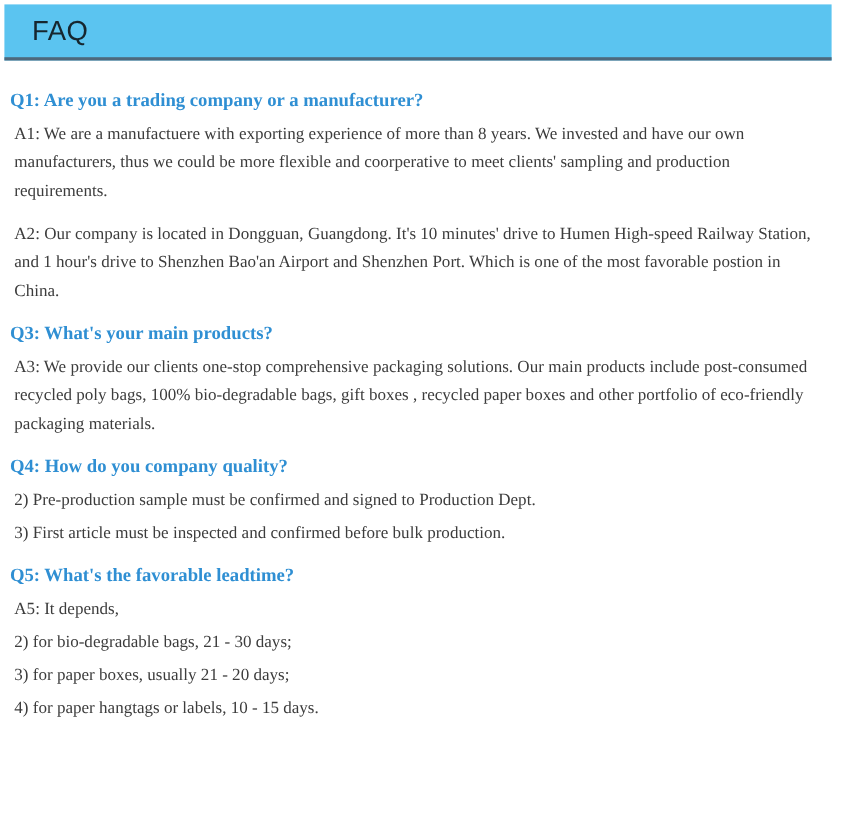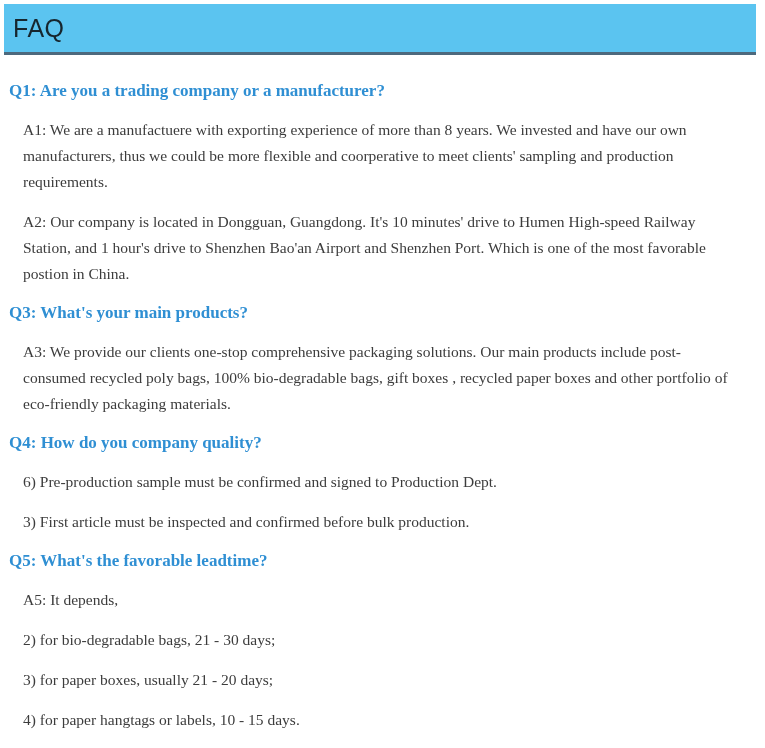--- a/index.html
+++ b/index.html
@@ -15,21 +15,21 @@
     font-family: "Liberation Sans", sans-serif;
     -webkit-font-smoothing: antialiased;
   }
   .faq-bar {
     margin: 4px 9px 0 4px;
     height: 48px;
     background: #5bc4f0;
     border-bottom: 3px solid #4d697d;
     display: flex;
     align-items: center;
-    padding-left: 9px;
+    padding-left: 25px;
     box-sizing: content-box;
   }
   .faq-bar-title {
     font-size: 25px;
     font-weight: 500;
     color: #16262e;
     letter-spacing: 0.5px;
     line-height: 1;
   }
   .faq-content {
@@ -43,21 +43,21 @@
     margin-top: 24px;
   }
   .faq-question {
     margin: 0 0 6px 0;
     font-size: 17px;
     line-height: 24px;
     font-weight: 700;
     color: #2f8fd3;
   }
   .faq-answer-line {
-    margin: 14px;
+    margin: 4px;
     font-size: 15.5px;
     line-height: 26px;
     color: #3c3c3c;
   }
 </style>
 </head>
 <body>
 
 <header class="faq-bar">
   <span class="faq-bar-title">FAQ</span>
@@ -74,21 +74,21 @@
     <p class="faq-answer-line">A2: Our company is located in Dongguan, Guangdong. It's 10 minutes' drive to Humen High-speed Railway Station, and 1 hour's drive to Shenzhen Bao'an Airport and Shenzhen Port. Which is one of the most favorable postion in China.</p>
   </section>
 
   <section class="faq-item">
     <h2 class="faq-question">Q3: What's your main products?</h2>
     <p class="faq-answer-line">A3: We provide our clients one-stop comprehensive packaging solutions. Our main products include post-consumed recycled poly bags, 100% bio-degradable bags, gift boxes , recycled paper boxes and other portfolio of eco-friendly packaging materials.</p>
   </section>
 
   <section class="faq-item">
     <h2 class="faq-question">Q4: How do you company quality?</h2>
-    <p class="faq-answer-line">6) Pre-production sample must be confirmed and signed to Production Dept.</p>
+    <p class="faq-answer-line">2) Pre-production sample must be confirmed and signed to Production Dept.</p>
     <p class="faq-answer-line">3) First article must be inspected and confirmed before bulk production.</p>
   </section>
 
   <section class="faq-item">
     <h2 class="faq-question">Q5: What's the favorable leadtime?</h2>
     <p class="faq-answer-line">A5: It depends,</p>
     <p class="faq-answer-line">2) for bio-degradable bags, 21 - 30 days;</p>
     <p class="faq-answer-line">3) for paper boxes, usually 21 - 20 days;</p>
     <p class="faq-answer-line">4) for paper hangtags or labels, 10 - 15 days.</p>
   </section>

